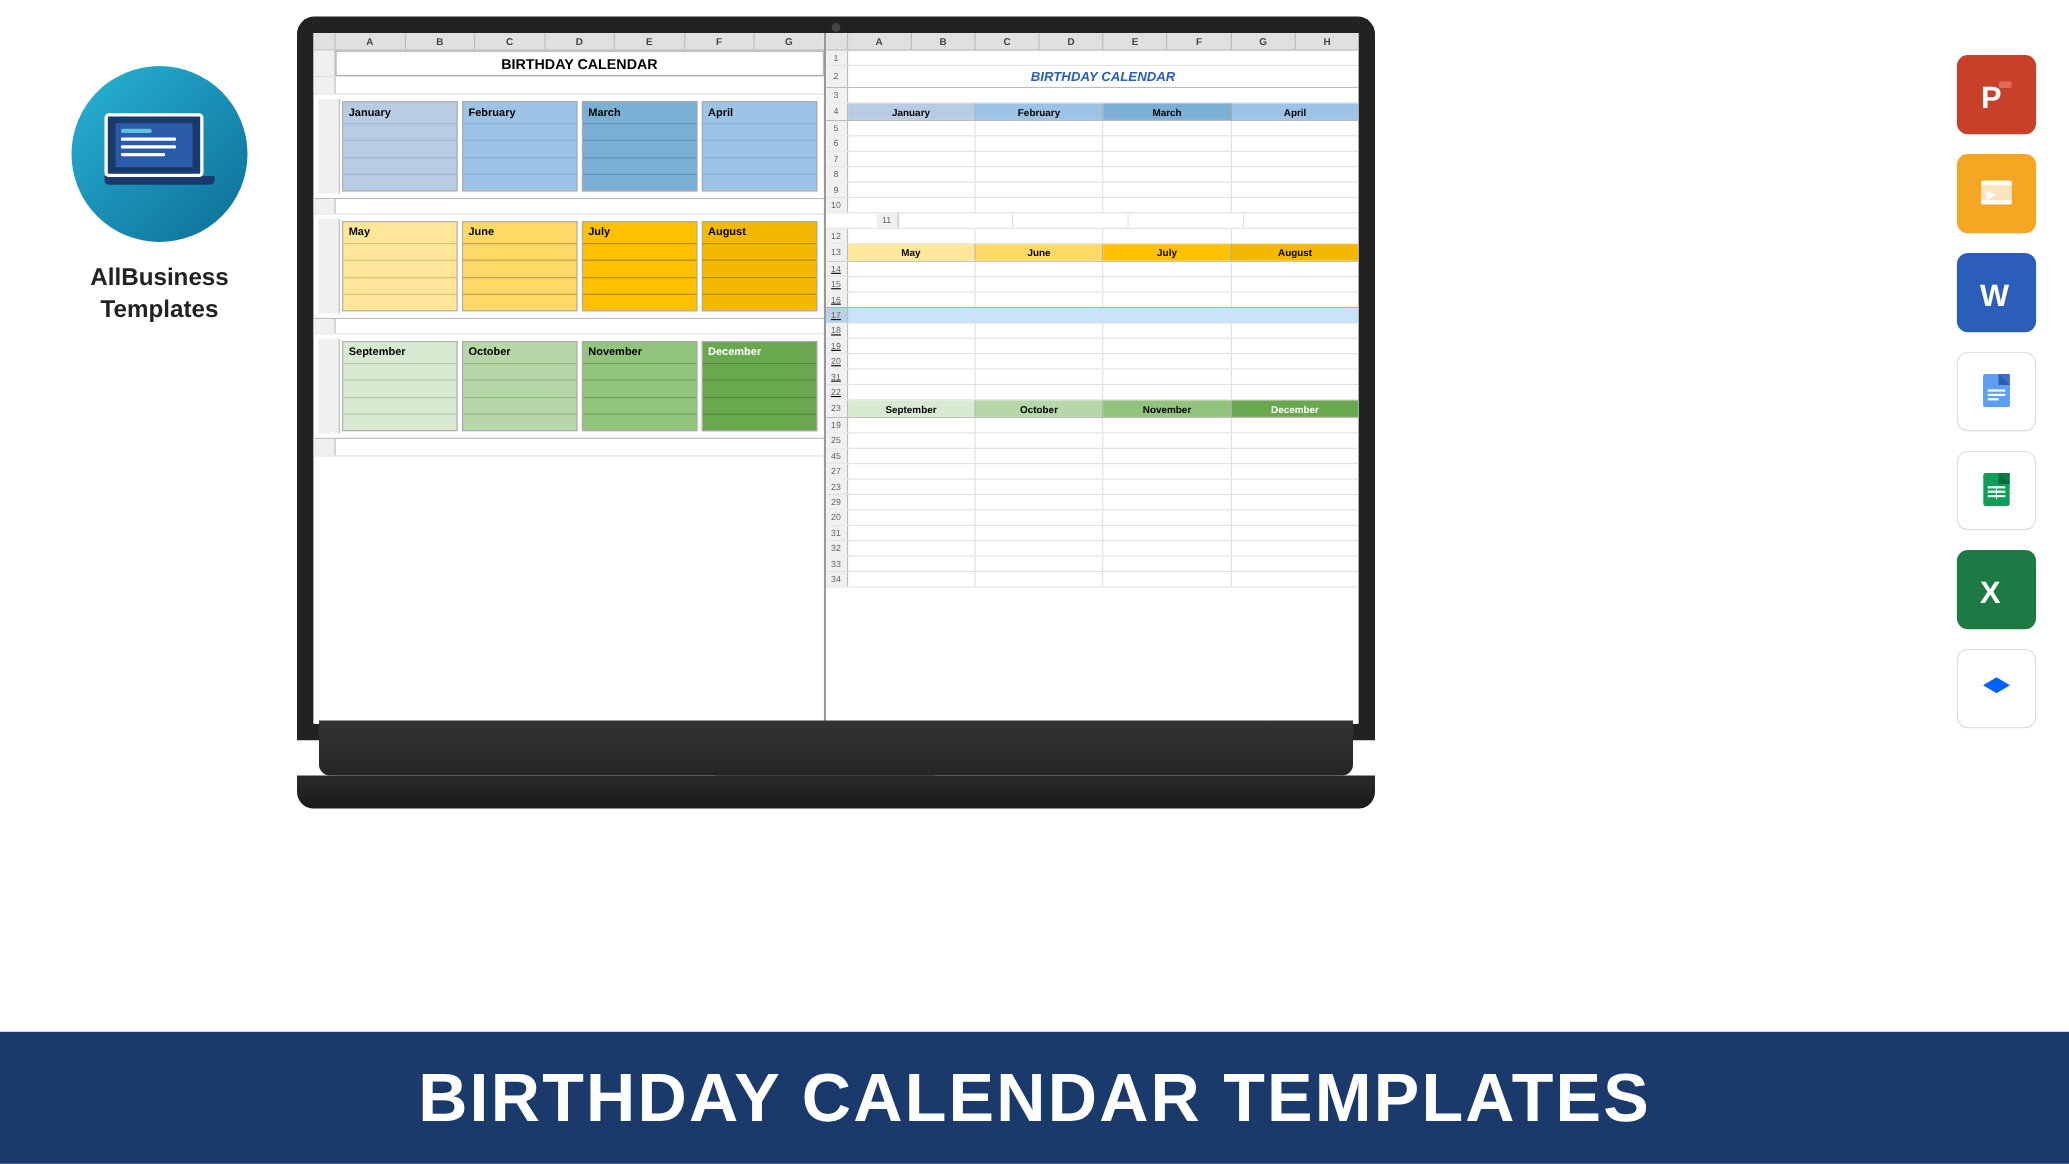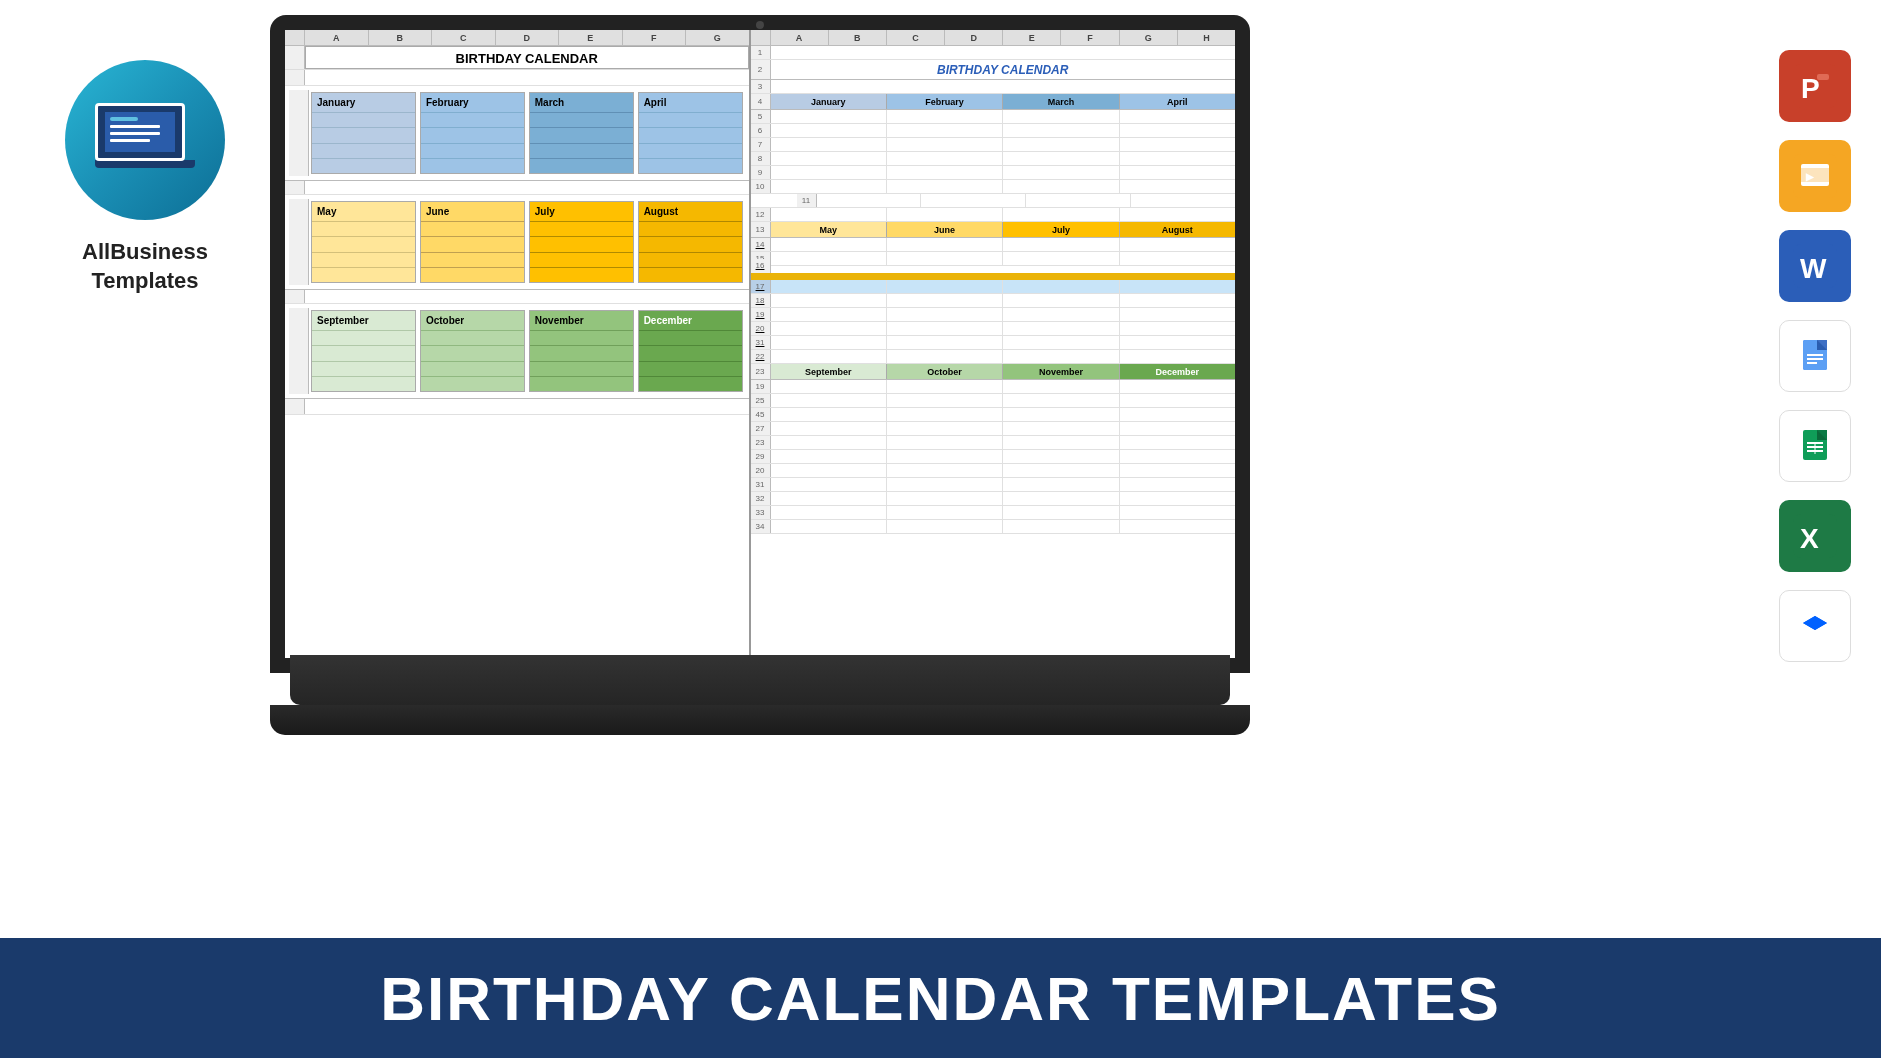--- a/index.html
+++ b/index.html
@@ -500,21 +500,21 @@
                   <div style="flex:2;border-right:1px solid #e0e0e0;"></div>
                   <div style="flex:2;"></div>
               </div>
               <div style="display:flex;height:14px;border-bottom:1px solid #e0e0e0;">
                 <div style="width:20px;min-width:20px;border-right:1px solid #bbb;background:#f0f0f0;font-size:8px;text-align:center;line-height:14px;color:#666;">15</div>
                 <div style="flex:2;border-right:1px solid #e0e0e0;"></div>
                   <div style="flex:2;border-right:1px solid #e0e0e0;"></div>
                   <div style="flex:2;border-right:1px solid #e0e0e0;"></div>
                   <div style="flex:2;"></div>
               </div>
-              <div style="display:flex;height:14px;border-bottom:7px solid #eab308;align-items:flex-end;">
+              <div style="display:flex;height:14px;border-bottom:1px solid #eab308;">
                 <div style="width:20px;min-width:20px;border-right:1px solid #bbb;background:#f0f0f0;font-size:8px;text-align:center;line-height:14px;color:#666;">16</div>
                 <div style="flex:2;border-right:1px solid #e0e0e0;"></div>
                   <div style="flex:2;border-right:1px solid #e0e0e0;"></div>
                   <div style="flex:2;border-right:1px solid #e0e0e0;"></div>
                   <div style="flex:2;"></div>
               </div>
               <div style="display:flex;height:14px;border-bottom:1px solid #e0e0e0;background:#c8e4f8;">
                 <div style="width:20px;min-width:20px;border-right:1px solid #bbb;background:#b8d0e8;font-size:8px;text-align:center;line-height:14px;color:#666;">17</div>
                 <div style="flex:2;border-right:1px solid #e0e0e0;"></div>
                   <div style="flex:2;border-right:1px solid #e0e0e0;"></div>

